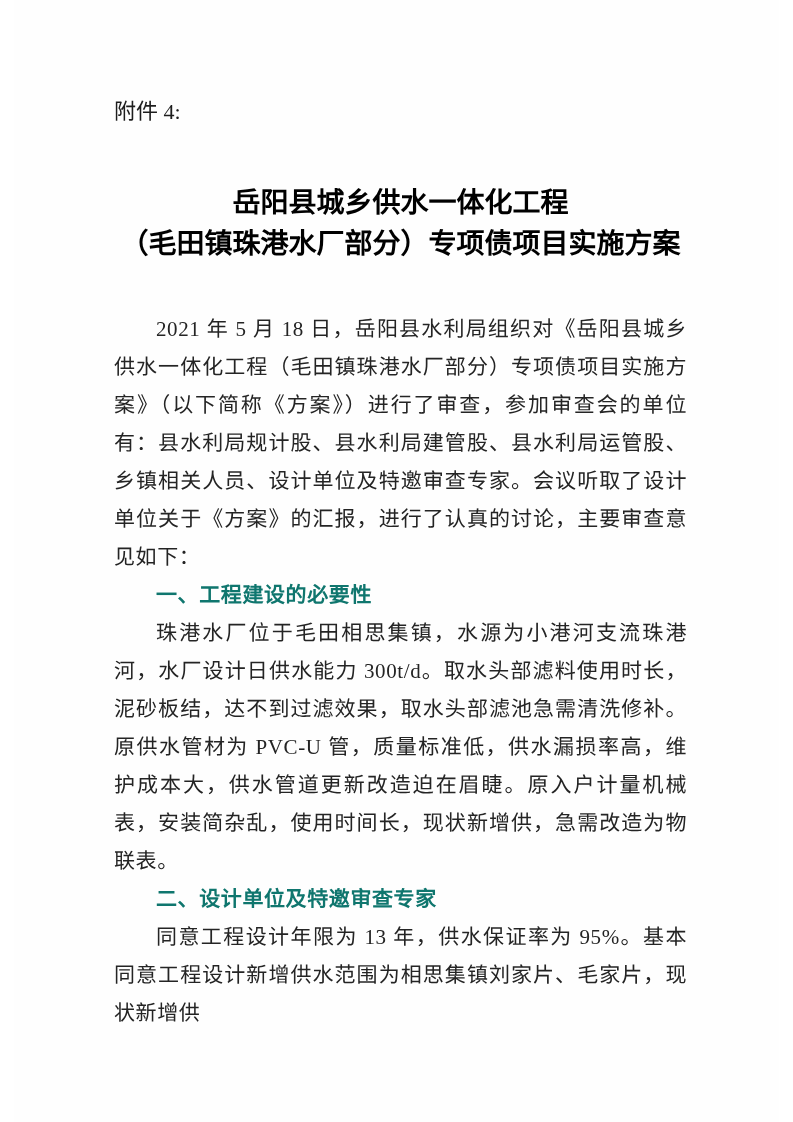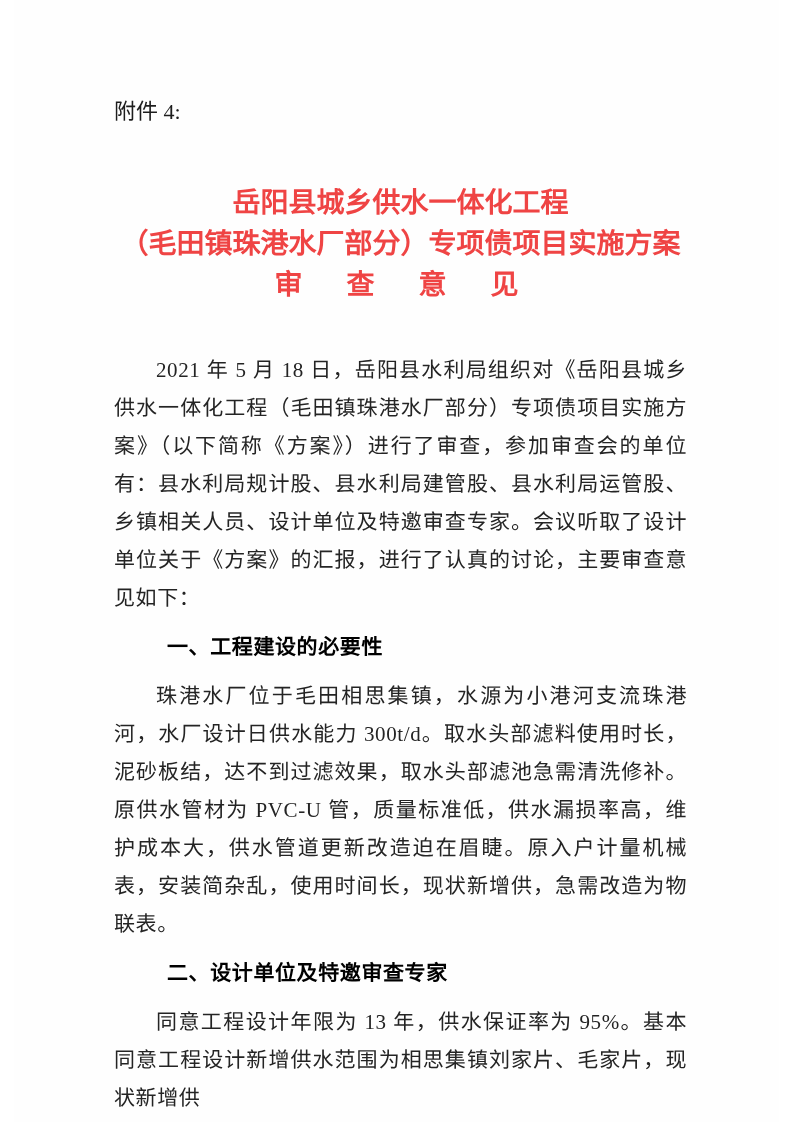--- a/index.html
+++ b/index.html
@@ -28,21 +28,21 @@
     line-height: 32px;
     color: #1d1d1d;
   }
   .doc-title {
     margin: 54px 0 0 0;
     padding: 0;
     text-align: center;
     font-size: 28px;
     font-weight: 700;
     line-height: 41px;
-    color: #ef4444;
+    color: #000000;
     font-family: "Liberation Serif", "DejaVu Serif", serif;
   }
   .title-line {
     display: block;
     white-space: nowrap;
   }
   .title-line-spaced {
     letter-spacing: 8px;
   }
   .body-text {
@@ -54,43 +54,42 @@
     text-justify: inter-ideograph;
     color: #242424;
   }
   .body-text p {
     margin: 0;
     padding: 0;
     text-indent: 2em;
     word-break: break-word;
   }
   .section-heading {
-    margin: 11px;
+    margin: 0;
     padding: 0;
     text-indent: 2em;
     font-size: 21px;
     line-height: 38px;
     font-weight: 700;
-    color: #000000;
+    color: #0f766e;
     font-family: "Liberation Sans", "DejaVu Sans", sans-serif;
     letter-spacing: 0.6px;
   }
 </style>
 </head>
 <body>
 
 <div class="page">
   <div class="content">
 
     <div class="attachment-label">附件 4:</div>
 
     <h1 class="doc-title">
       <span class="title-line">岳阳县城乡供水一体化工程</span>
       <span class="title-line">（毛田镇珠港水厂部分）专项债项目实施方案</span>
-      <span class="title-line title-line-spaced">审　查　意　见</span>
     </h1>
 
     <div class="body-text">
       <p>2021 年 5 月 18 日，岳阳县水利局组织对《岳阳县城乡供水一体化工程（毛田镇珠港水厂部分）专项债项目实施方案》（以下简称《方案》）进行了审查，参加审查会的单位有：县水利局规计股、县水利局建管股、县水利局运管股、乡镇相关人员、设计单位及特邀审查专家。会议听取了设计单位关于《方案》的汇报，进行了认真的讨论，主要审查意见如下：</p>
 
       <h2 class="section-heading">一、工程建设的必要性</h2>
 
       <p>珠港水厂位于毛田相思集镇，水源为小港河支流珠港河，水厂设计日供水能力 300t/d。取水头部滤料使用时长，泥砂板结，达不到过滤效果，取水头部滤池急需清洗修补。原供水管材为 PVC-U 管，质量标准低，供水漏损率高，维护成本大，供水管道更新改造迫在眉睫。原入户计量机械表，安装简杂乱，使用时间长，现状新增供，急需改造为物联表。</p>
 
       <h2 class="section-heading">二、设计单位及特邀审查专家</h2>

